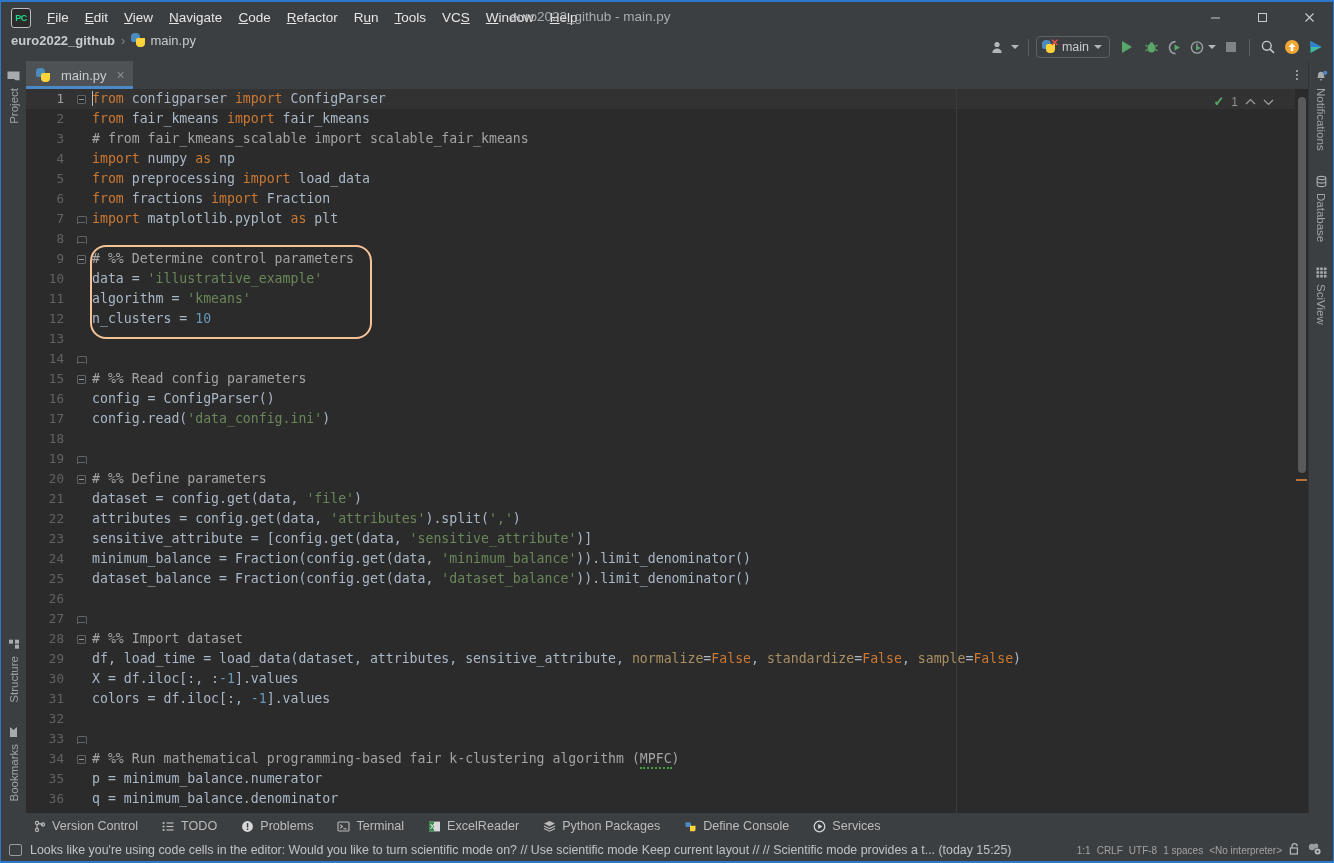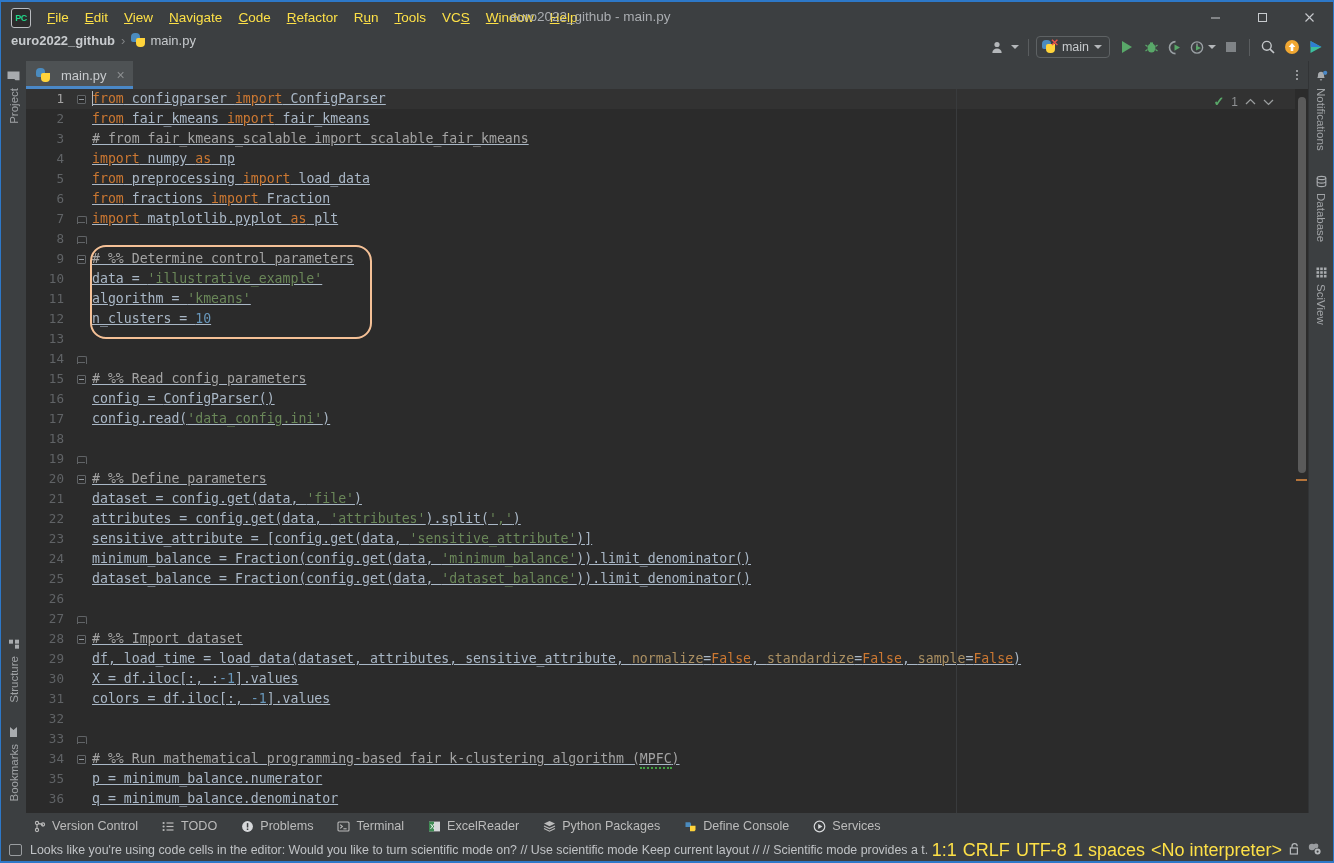--- a/index.html
+++ b/index.html
@@ -30,21 +30,21 @@
   }
   .pc-logo {
     width: 20px; height: 20px; margin: 0 8px 0 4px;
     border: 1.5px solid #b9bcc0; border-radius: 3px;
     display: flex; align-items: center; justify-content: center;
     font-size: 9px; font-weight: bold; color: #21d789;
     letter-spacing: -0.5px;
     background: #2b2b2b;
   }
   .menu-item {
-    font-size: 13.5px; color: #fde047;
+    font-size: 13.5px; color: #e5e5e5;
     padding: 4px 8px; cursor: default; white-space: nowrap;
   }
   .menu-item u { text-decoration: underline; }
   .win-title {
     position: absolute; left: 509px; top: 7px;
     font-size: 13.5px; color: #a9acb0; white-space: nowrap;
   }
   .win-ctrls {
     position: absolute; right: 0; top: 0; height: 31px;
     display: flex; align-items: center;
@@ -212,21 +212,21 @@
     content: ''; position: absolute; left: 0; top: 7px; width: 8px; height: 1px;
     background: #606366;
   }
   .fold.end::after {
     content: ''; position: absolute; left: 0; top: 1px; width: 8px; height: 7px;
     border: 1px solid #606366; border-bottom: none; border-radius: 2px 2px 0 0;
   }
   .gline {
     position: absolute; left: 8px; top: 0; bottom: 0; width: 1px; background: #4b4b4b;
   }
-  .ctext { padding-left: 2px; text-decoration: underline; }
+  .ctext { padding-left: 2px; }
 
   
   .kw  { color: #cc7832; }
   .str { color: #6a8759; }
   .num { color: #6897bb; }
   .com { color: #a3a3a3; }
   .pl  { color: #a9b7c6; }
   .kwarg { color: #aa8f62; }
   .typo { border-bottom: 2px dotted #44a043; padding-bottom: 1px; }
   .caret-bar {
@@ -286,21 +286,21 @@
     background: #3c3f41;
     display: flex; align-items: center;
     padding: 0 8px 0 8px; position: relative;
   }
   .st-msg {
     font-size: 12.4px; color: #c0c3c6; white-space: nowrap;
     overflow: hidden; margin-left: 8px;
   }
   .st-right {
     margin-left: auto; display: flex; align-items: center; 
-    font-size: 18px; color: #fde047; white-space: nowrap;
+    font-size: 10px; color: #a3a3a3; white-space: nowrap;
   }
   .si { padding: 2px 3px; border-radius: 2px; cursor: default; }
   .evt-icon {
     width: 13px; height: 12px; border: 1px solid #9a9da0; border-radius: 2px;
     flex: 0 0 13px;
   }
 </style>
 </head>
 <body>
 

